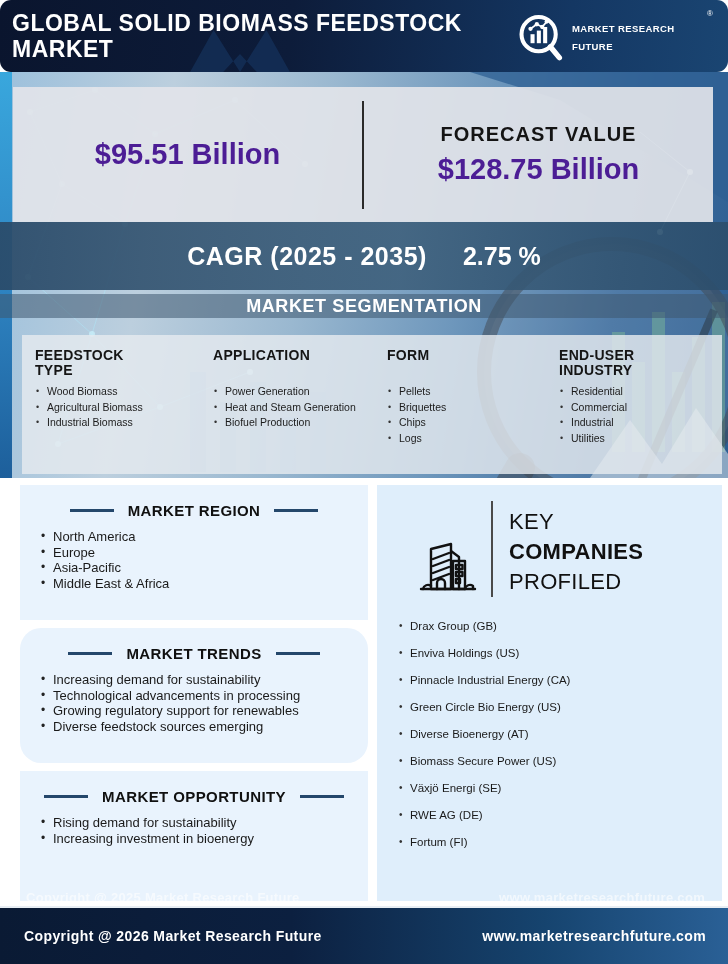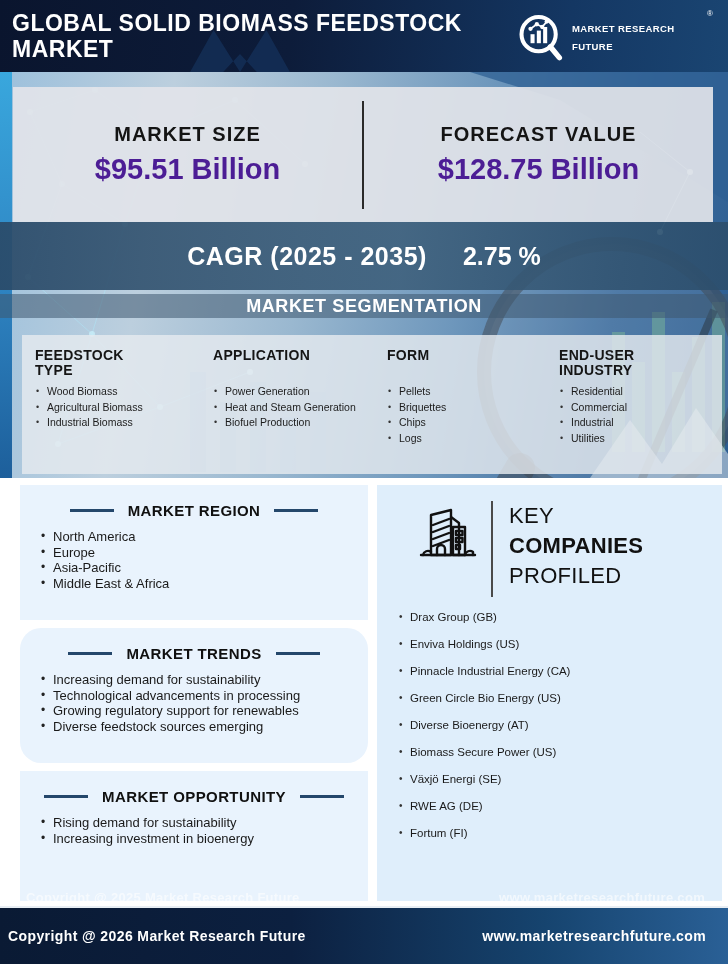--- a/index.html
+++ b/index.html
@@ -1,21 +1,21 @@
 <!DOCTYPE html>
 <html><head>
 <meta charset="utf-8">
 <style>
   * { margin:0; padding:0; box-sizing:border-box; }
   html,body { background:#ffffff; }
   body { font-family:"Liberation Sans", sans-serif; }
   .poster { position:relative; width:728px; height:964px; margin:0 auto; overflow:hidden; background:#ffffff; }
 
   
-  .header { position:relative; height:72px; background:linear-gradient(95deg,#0a152e 0%,#0d1c3a 40%,#143763 78%,#1a4572 100%); display:flex; align-items:center; justify-content:space-between; padding:0 14px 0 12px; overflow:hidden; }
+  .header { position:relative; height:72px; background:linear-gradient(95deg,#0a152e 0%,#0d1c3a 40%,#143763 78%,#1a4572 100%); display:flex; align-items:center; justify-content:space-between; padding:0 14px 0 12px; overflow:hidden;border-radius:11px; }
   .header-watermark { position:absolute; left:180px; top:30px; width:120px; height:60px; background:#16345f; clip-path:polygon(0 100%,28% 0,50% 70%,72% 0,100% 100%,78% 100%,50% 40%,22% 100%); opacity:.65; }
   .header-title { position:relative; color:#ffffff; font-size:23px; font-weight:bold; line-height:26px; letter-spacing:.5px; max-width:520px; }
   .brand { position:relative; display:flex; align-items:center; gap:8px; padding-right:10px; }
   .brand-text-wrap { position:relative; }
   .brand-text { color:#ffffff; font-size:9.5px; font-weight:bold; letter-spacing:.4px; }
   .brand-reg { position:absolute; top:-9px; right:-9px; color:#ffffff; font-size:8px; }
 
   
   .hero { position:relative; height:406px; background:linear-gradient(100deg,#9cc0dc 0%,#bccfde 22%,#9ab8d0 42%,#6e97bc 62%,#3e6e9f 82%,#2b5c90 100%); overflow:hidden; }
   .hero-left-strip { position:absolute; left:0; top:0; width:12px; height:100%; background:linear-gradient(180deg,#39a7dd 0%,#2f86c4 50%,#1d5f9b 100%); }
@@ -48,34 +48,34 @@
   .panel-trends { height:135px;border-radius:21px; }
   .panel-opportunity { height:130px; }
   .panel-title-row { display:flex; align-items:center; justify-content:center; gap:14px; padding-top:17px; margin-bottom:10px; }
   .title-dash { width:44px; height:3px; background:#24476b; }
   .panel-title { font-size:15px; font-weight:bold; color:#101010; letter-spacing:.4px;text-align:right; }
   .info-list { list-style:none; padding-left:21px; }
   .info-list li { position:relative; font-size:13px; color:#1a1a1a; line-height:15.6px; padding-left:12px; }
   .info-list li::before { content:"•"; position:absolute; left:0; top:0; font-size:12px; color:#222; }
 
   .companies-panel { position:absolute; left:377px; top:7px; width:345px; height:416px; background:#dfeefb; }
-  .companies-header { display:flex; align-items:flex-start; padding:16px 0 0 42px; }
+  .companies-header { display:flex; align-items:flex-end; padding:16px 0 0 42px; }
   .companies-icon { flex:0 0 58px; }
   .companies-divider { width:2px; height:96px; background:#4a4a4a; margin:0 16px 0 14px; }
   .companies-title { color:#111111; font-size:22px; line-height:30px; letter-spacing:.3px; }
   .ct-bold { font-weight:bold; }
-  .companies-list { list-style:none; padding-left:22px; margin-top:14px; }
+  .companies-list { list-style:none; padding-left:22px; margin-top:23px; }
   .companies-list li { position:relative; font-size:11.5px; color:#1a1a1a; padding-left:11px; margin-bottom:15px; }
   .companies-list li::before { content:"•"; position:absolute; left:0; top:0; font-size:10px; color:#333; }
 
   .watermark-row { position:absolute; left:0; bottom:1px; width:100%; display:flex; justify-content:space-between; padding:0 23px 0 26px; pointer-events:none; }
   .watermark-text { color:rgba(255,255,255,0.6); font-size:13px; font-weight:bold; letter-spacing:.3px; }
 
   
-  .footer { position:relative; height:58px; background:linear-gradient(90deg,#0a1a34 0%,#0c2040 40%,#16446f 75%,#2a6096 100%); display:flex; align-items:center; justify-content:space-between; padding:0 22px 0 8px; border-top:2px solid #e8eef4; }
+  .footer { position:relative; height:58px; background:linear-gradient(90deg,#0a1a34 0%,#0c2040 40%,#16446f 75%,#2a6096 100%); display:flex; align-items:center; justify-content:space-between; padding:0 22px 0 24px; border-top:2px solid #e8eef4; }
   .footer-copy { color:#ffffff; font-size:14px; font-weight:bold; letter-spacing:.4px; }
   .footer-site { color:#ffffff; font-size:14px; font-weight:bold; letter-spacing:.4px; text-decoration:none; }
 </style>
 </head>
 <body>
 
 <div class="poster">
 
   <div class="header">
     <div class="header-watermark"></div>
@@ -155,21 +155,20 @@
       <circle cx="612" cy="300" r="128" fill="#d7e2ea" opacity="0.12"></circle>
       <circle cx="612" cy="300" r="128" fill="none" stroke="#41474f" stroke-width="14" opacity="0.5"></circle>
       <line x1="520" y1="396" x2="445" y2="525" stroke="#41474f" stroke-width="30" opacity="0.5" stroke-linecap="round"></line>
       <line x1="714" y1="238" x2="598" y2="510" stroke="#2c3944" stroke-width="8" opacity="0.55"></line>
       <polygon points="590,406 630,348 662,392 696,336 728,382 728,406" fill="#e9eff3" opacity="0.5"></polygon>
     </svg>
     <div class="hero-left-strip"></div>
 
     <div class="market-size-panel">
       <div class="ms-cell">
-        <div class="ms-label">MARKET SIZE</div>
         <div class="ms-value">$95.51 Billion</div>
       </div>
       <div class="ms-divider"></div>
       <div class="ms-cell">
         <div class="ms-label">FORECAST VALUE</div>
         <div class="ms-value">$128.75 Billion</div>
       </div>
     </div>
 
     <div class="cagr-band">

